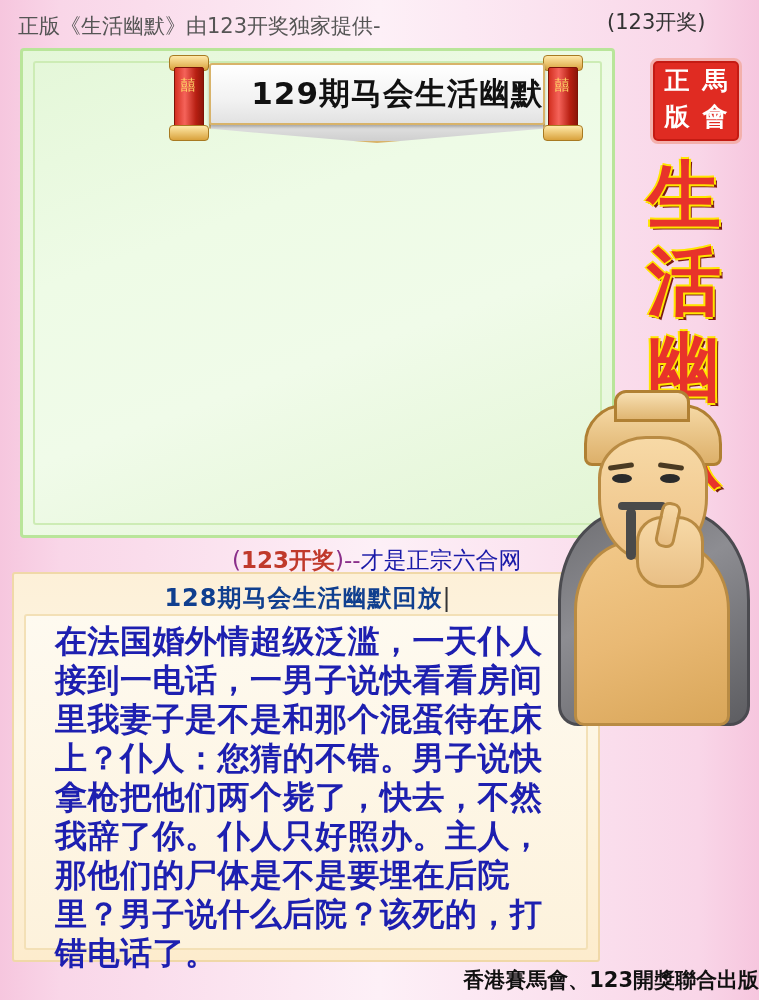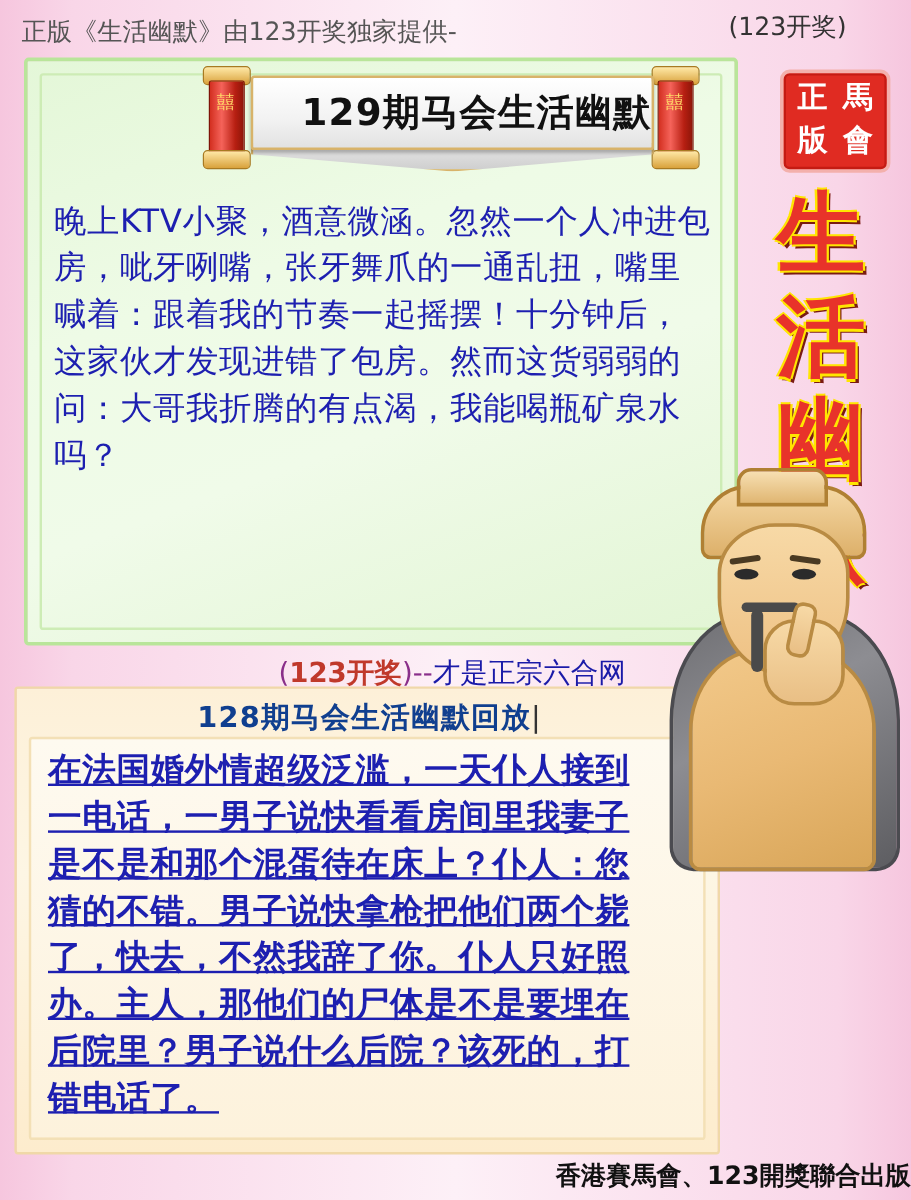--- a/index.html
+++ b/index.html
@@ -214,29 +214,28 @@
     font-weight: bold;
     color: #103f8f;
     letter-spacing: 1px;
   }
   .replay-title .cursor {
     color: #333;
     font-weight: normal;
   }
   .replay-text {
     position: absolute;
-    left: 40px;
+    left: 55px;
     top: 622px;
     width: 500px;
-    font-size: 28px;
+    font-size: 32px;
     line-height: 39px;
     color: #1d1fb0;
     font-weight: bold;
     letter-spacing: 0.5px;
-    text-decoration: underline;
   }
 
   
   .footer {
     position: absolute;
     left: 0;
     top: 966px;
     width: 759px;
     text-align: right;
     font-size: 21px;
@@ -432,21 +431,20 @@
       <div class="body"></div>
       <div class="glyph">囍</div>
       <div class="cap bottom"></div>
     </div>
     <div class="scroll-drape"></div>
     <div class="scroll-body">
       <span class="scroll-title">129期马会生活幽默</span>
     </div>
   </div>
 
-  <div class="story-text">晚上KTV小聚，酒意微涵。忽然一个人冲进包房，呲牙咧嘴，张牙舞爪的一通乱扭，嘴里喊着：跟着我的节奏一起摇摆！十分钟后，这家伙才发现进错了包房。然而这货弱弱的问：大哥我折腾的有点渴，我能喝瓶矿泉水吗？</div>
 
   <div class="caption">
     <span>(</span><span class="num">123开奖</span><span>)--</span><span class="tail">才是正宗六合网</span>
   </div>
 
   <div class="cream-panel">
     <div class="replay-title">
       <span>128期马会生活幽默回放</span><span class="cursor">|</span>
     </div>
     <div class="cream-inner"></div>

